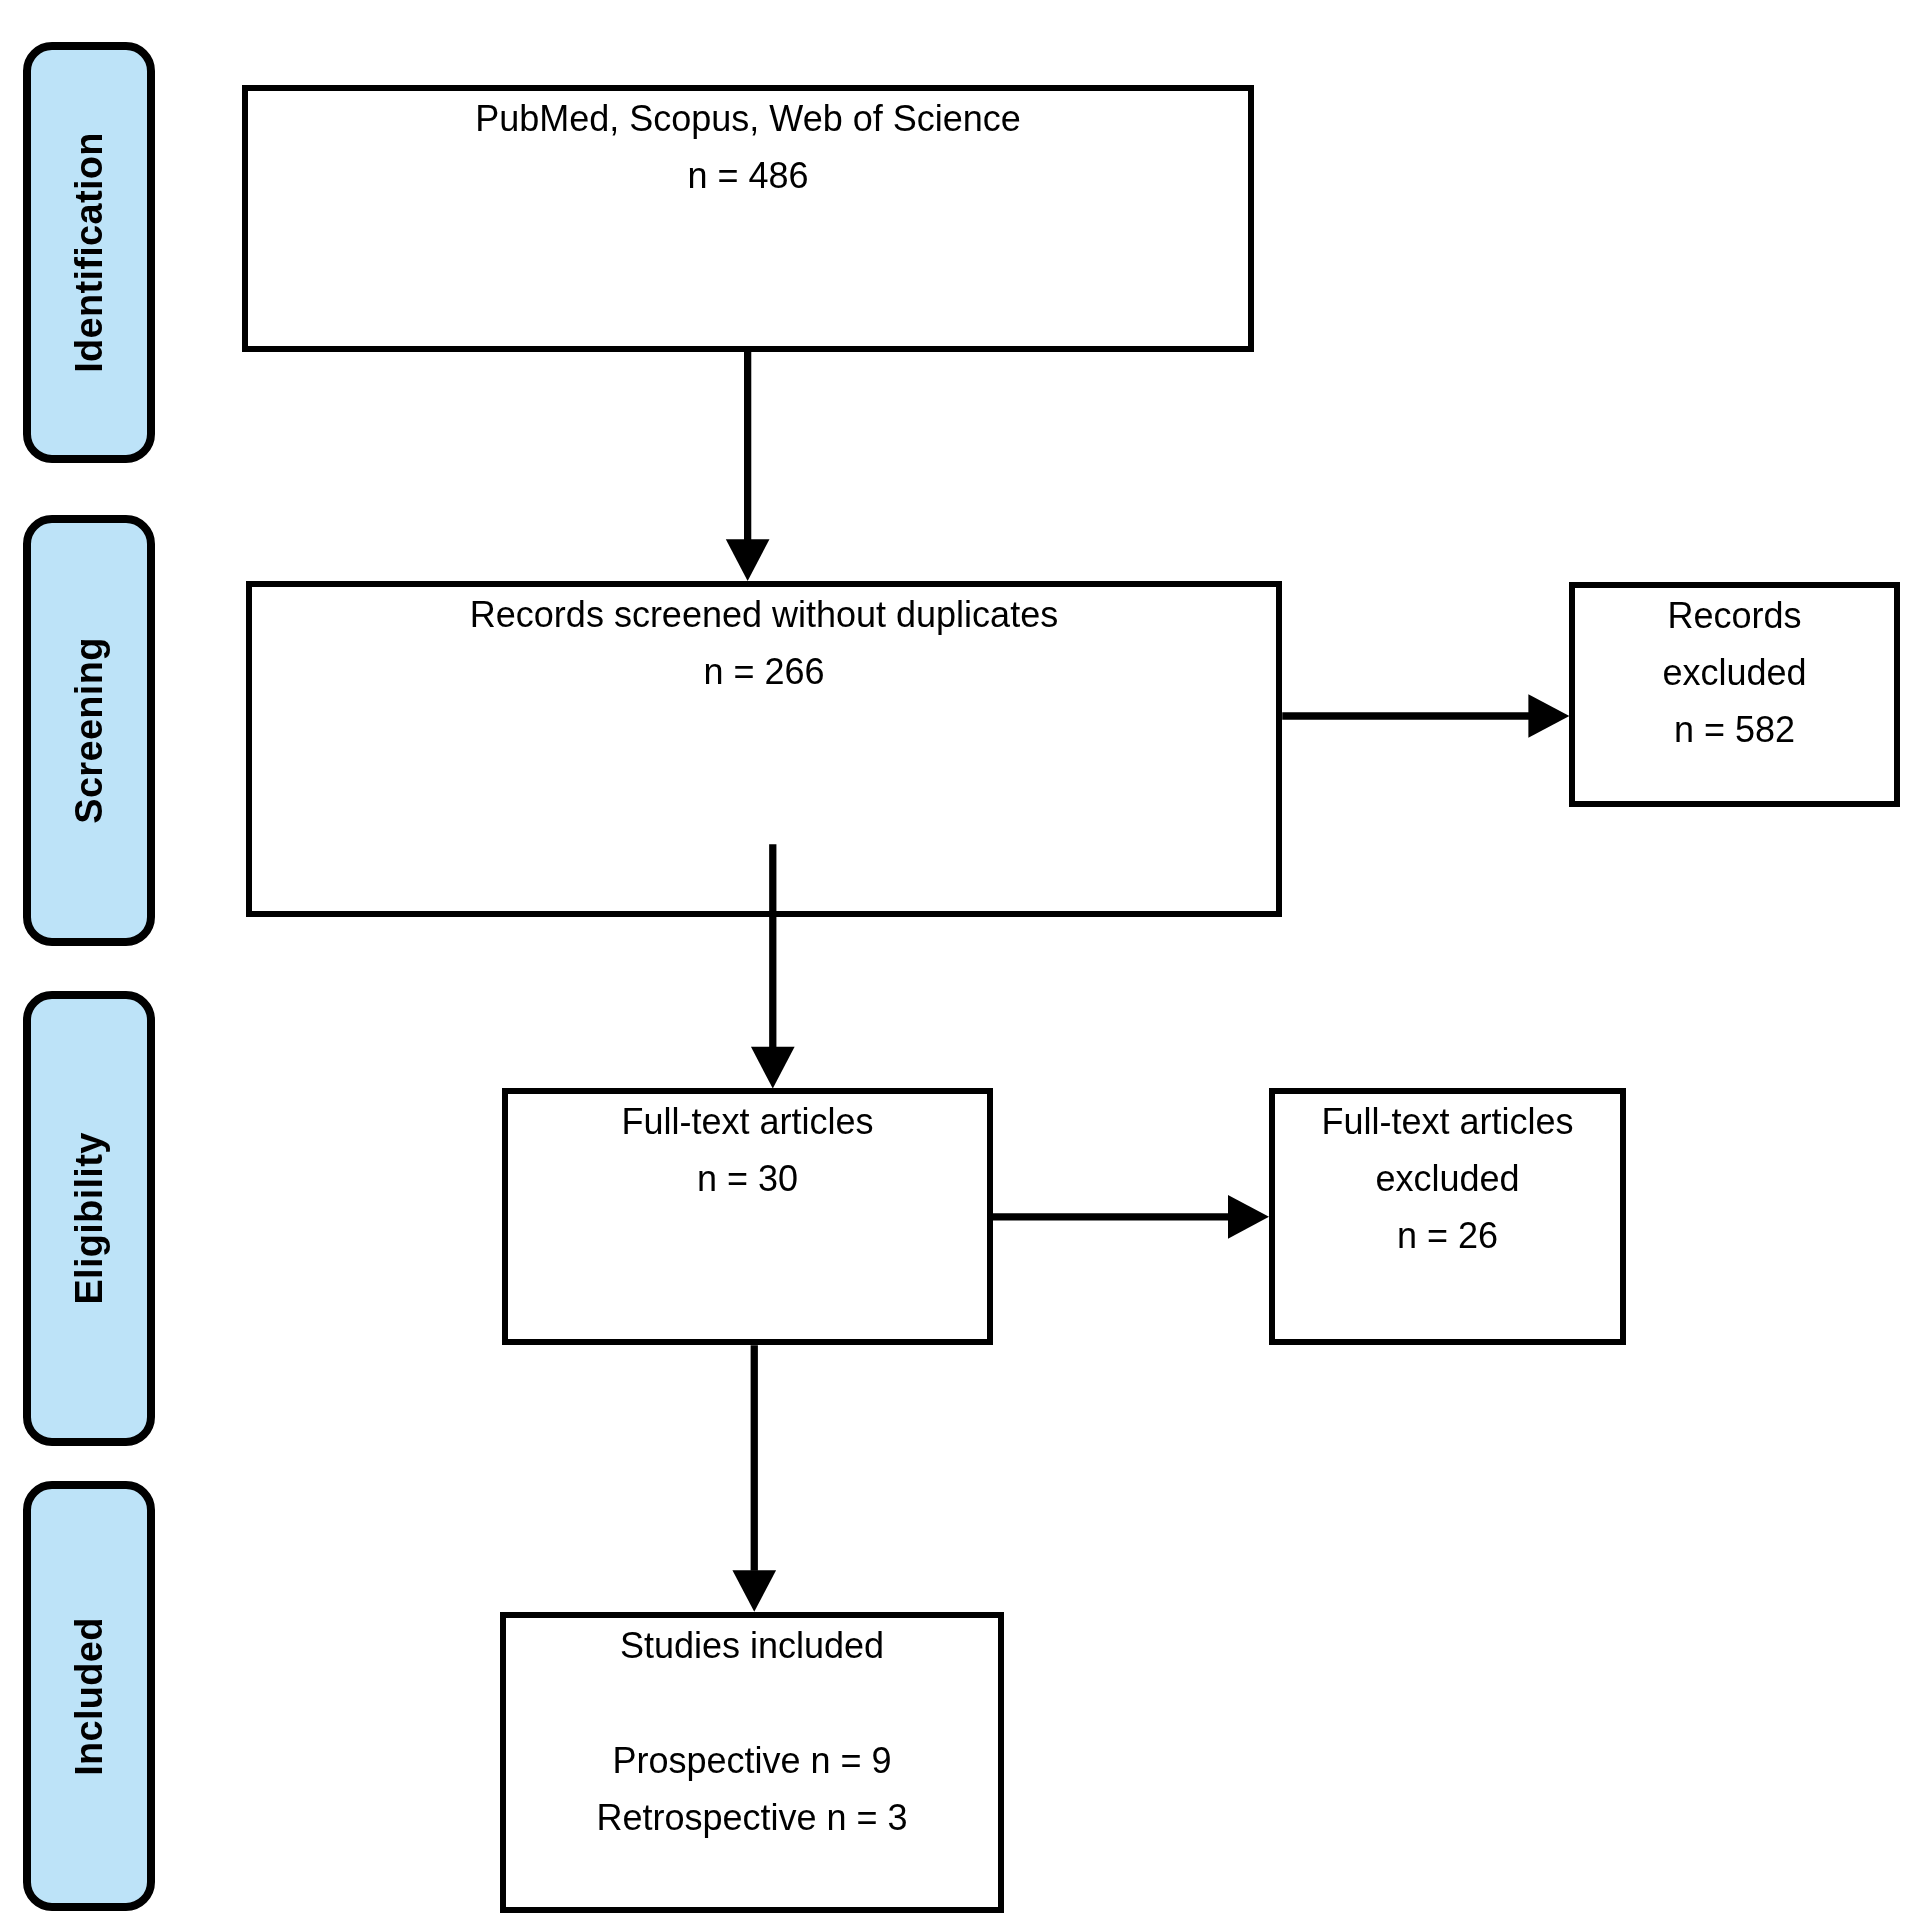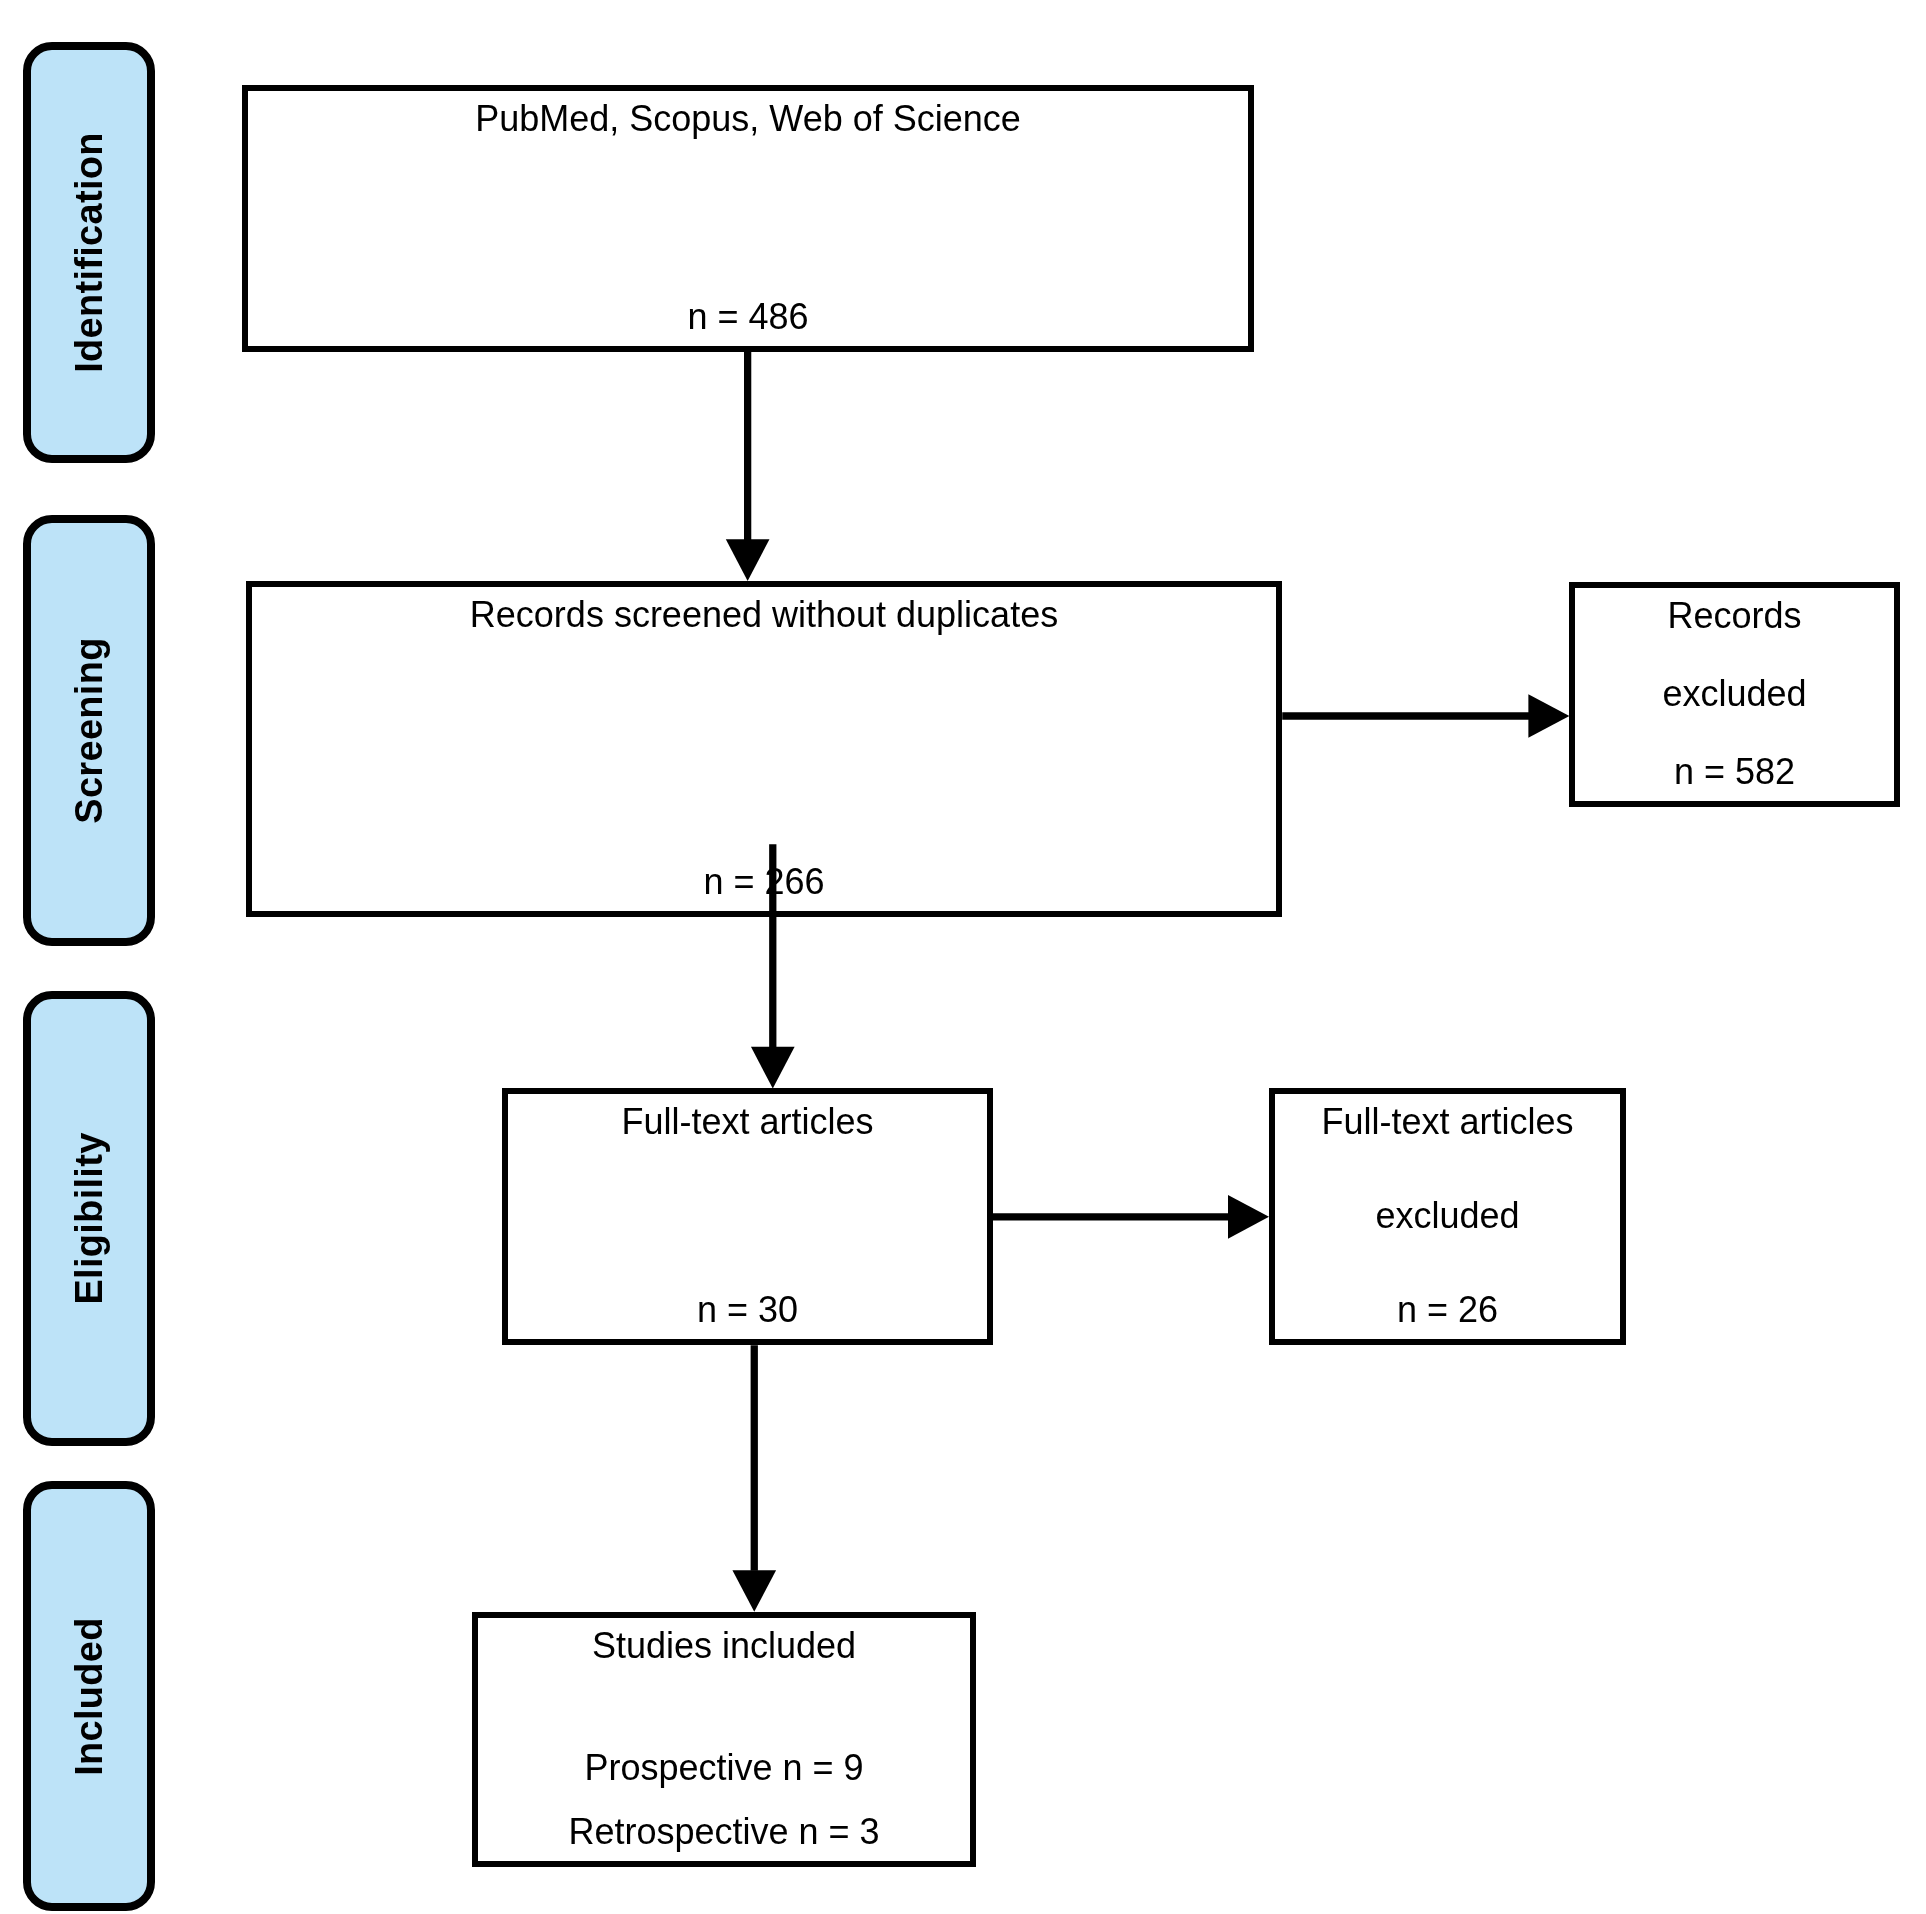--- a/index.html
+++ b/index.html
@@ -48,32 +48,32 @@
   #stage-included       { top: 1481px; height: 430px; }
 
   
   .box {
     position: absolute;
     background: #fff;
     border: 6.6px solid var(--outline);
     display: flex;
     flex-direction: column;
     align-items: center;
-    justify-content: space-between;
+    justify-content: flex-start;
     text-align: center;
     font-size: 36px;
     line-height: 1.58;
   }
   .box-line { min-height: 0; }
   #box-sources           { left: 242px;  top: 85px;  width: 1012px; height: 267px; }
   #box-screened          { left: 246px;  top: 581px;  width: 1036px; height: 336px; }
   #box-records-excluded  { left: 1569px; top: 582px;  width: 331px;  height: 225px; }
   #box-fulltext          { left: 502px;  top: 1088px; width: 491px;  height: 257px; }
   #box-fulltext-excluded { left: 1269px; top: 1088px; width: 357px;  height: 257px; }
-  #box-included          { left: 472px;  top: 1612px; width: 504px;  height: 255px; }
+  #box-included          { left: 500px;  top: 1612px; width: 504px;  height: 301px; }
   #box-included .box-title { margin-bottom: 58px; }
 
   
   #connectors {
     position: absolute;
     left: 0; top: 0;
     width: 1926px;
     height: 1915px;
     pointer-events: none;
   }

